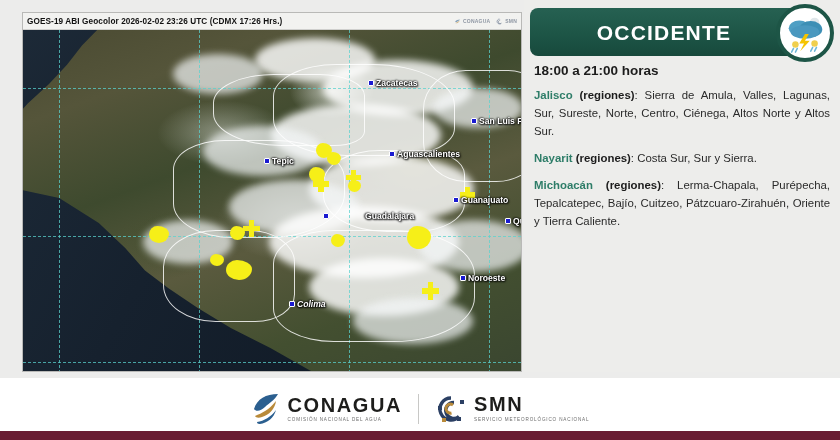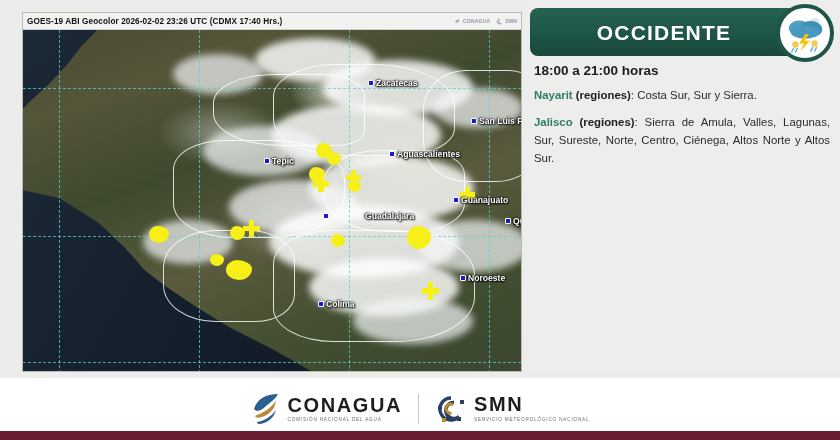--- a/index.html
+++ b/index.html
@@ -115,21 +115,21 @@
   .flogo .fsub{font-size:4.6px;color:#6b6b6b;letter-spacing:.85px;margin-top:3px;}
   .flogo .fsub.multi{line-height:1.45;}
   #footer-divider{width:1px;height:30px;background:#c8c8c6;}
 </style>
 </head>
 <body>
 
 <div id="map-panel">
 
   <div id="map-titlebar">
-    <span id="map-title-text">GOES-19 ABI Geocolor 2026-02-02 23:26 UTC (CDMX  17:40 Hrs.)</span>
+    <span id="map-title-text">GOES-19 ABI Geocolor 2026-02-02 23:26 UTC (CDMX  17:26 Hrs.)</span>
     <span class="tb-logos">
       <span class="tb-logo">
         <svg class="glyph" viewBox="0 0 20 20">
           <path d="M3 11c3-5 8-7 14-7-2 3-5 4-7 6-2 2-5 3-7 1z" fill="#2b5f8f"></path>
           <path d="M4 14c4-2 8-3 12-7-1 4-4 7-8 8-2 .5-3 0-4-1z" fill="#b98a3a"></path>
         </svg>
         <span class="txt">CONAGUA</span>
       </span>
       <span class="tb-logo">
         <svg class="glyph" viewBox="0 0 20 20">
@@ -217,21 +217,21 @@
           <span class="nm">Queretaro</span>
         </div>
         <div class="city" style="left: 300px; top: 181px; gap: 36px;">
           <span class="dot"></span>
           <span class="nm">Guadalajara</span>
         </div>
         <div class="city" style="left: 437px; top: 243px;">
           <span class="dot"></span>
           <span class="nm">Noroeste</span>
         </div>
-        <div class="city" style="left: 295px; top: 269px;">
+        <div class="city" style="left: 266px; top: 269px; font-style: italic;">
           <span class="dot"></span>
           <span class="nm">Colima</span>
         </div>
       </div>
   </div>
 </div>
 
 <div id="forecast-panel">
 
   <div id="banner">
@@ -248,22 +248,23 @@
       <circle cx="14" cy="36" r="3.4" fill="#f0cf4e"></circle>
       <circle cx="34" cy="35" r="3.4" fill="#f0cf4e"></circle>
       <path d="M12 40 l-2 4 M16 40 l-2 4 M32 39 l-2 4 M36 39 l-2 4" stroke="#6fb7d8" stroke-width="1.6" stroke-linecap="round"></path>
     </svg>
   </div>
 
   <div id="time-range">18:00 a 21:00 horas</div>
 
   <div id="body-text">
     <div id="state-list">
+        <p><span class="state">Jalisco </span><span class="reg">(regiones)</span><span>: </span><span>Sierra de Amula, Valles, Lagunas, Sur, Sureste, Norte, Centro, Ciénega, Altos Norte y Altos Sur.</span></p>
         <p><span class="state">Nayarit </span><span class="reg">(regiones)</span><span>: </span><span>Costa Sur, Sur y Sierra.</span></p>
-        <p><span class="state">Jalisco </span><span class="reg">(regiones)</span><span>: </span><span>Sierra de Amula, Valles, Lagunas, Sur, Sureste, Norte, Centro, Ciénega, Altos Norte y Altos Sur.</span></p>
+        <p><span class="state">Michoacán </span><span class="reg">(regiones)</span><span>: </span><span>Lerma-Chapala, Purépecha, Tepalcatepec, Bajío, Cuitzeo, Pátzcuaro-Zirahuén, Oriente y Tierra Caliente.</span></p>
       </div>
   </div>
 </div>
 
 <div id="footer">
   <div class="flogo">
     <svg width="30" height="34" viewBox="0 0 30 34">
       <path d="M3 17C6 7 15 2 27 2c-3 6-9 9-13 13-4 4-9 5-11 2z" fill="#2b5f8f"></path>
       <path d="M4 24c7-3 14-6 21-15-1 8-7 14-14 16-3 1-6 1-7-1z" fill="#b98a3a"></path>
       <path d="M6 30c7-1 14-5 19-12-2 8-9 13-16 14-2 .2-3-.8-3-2z" fill="#2b5f8f"></path>

